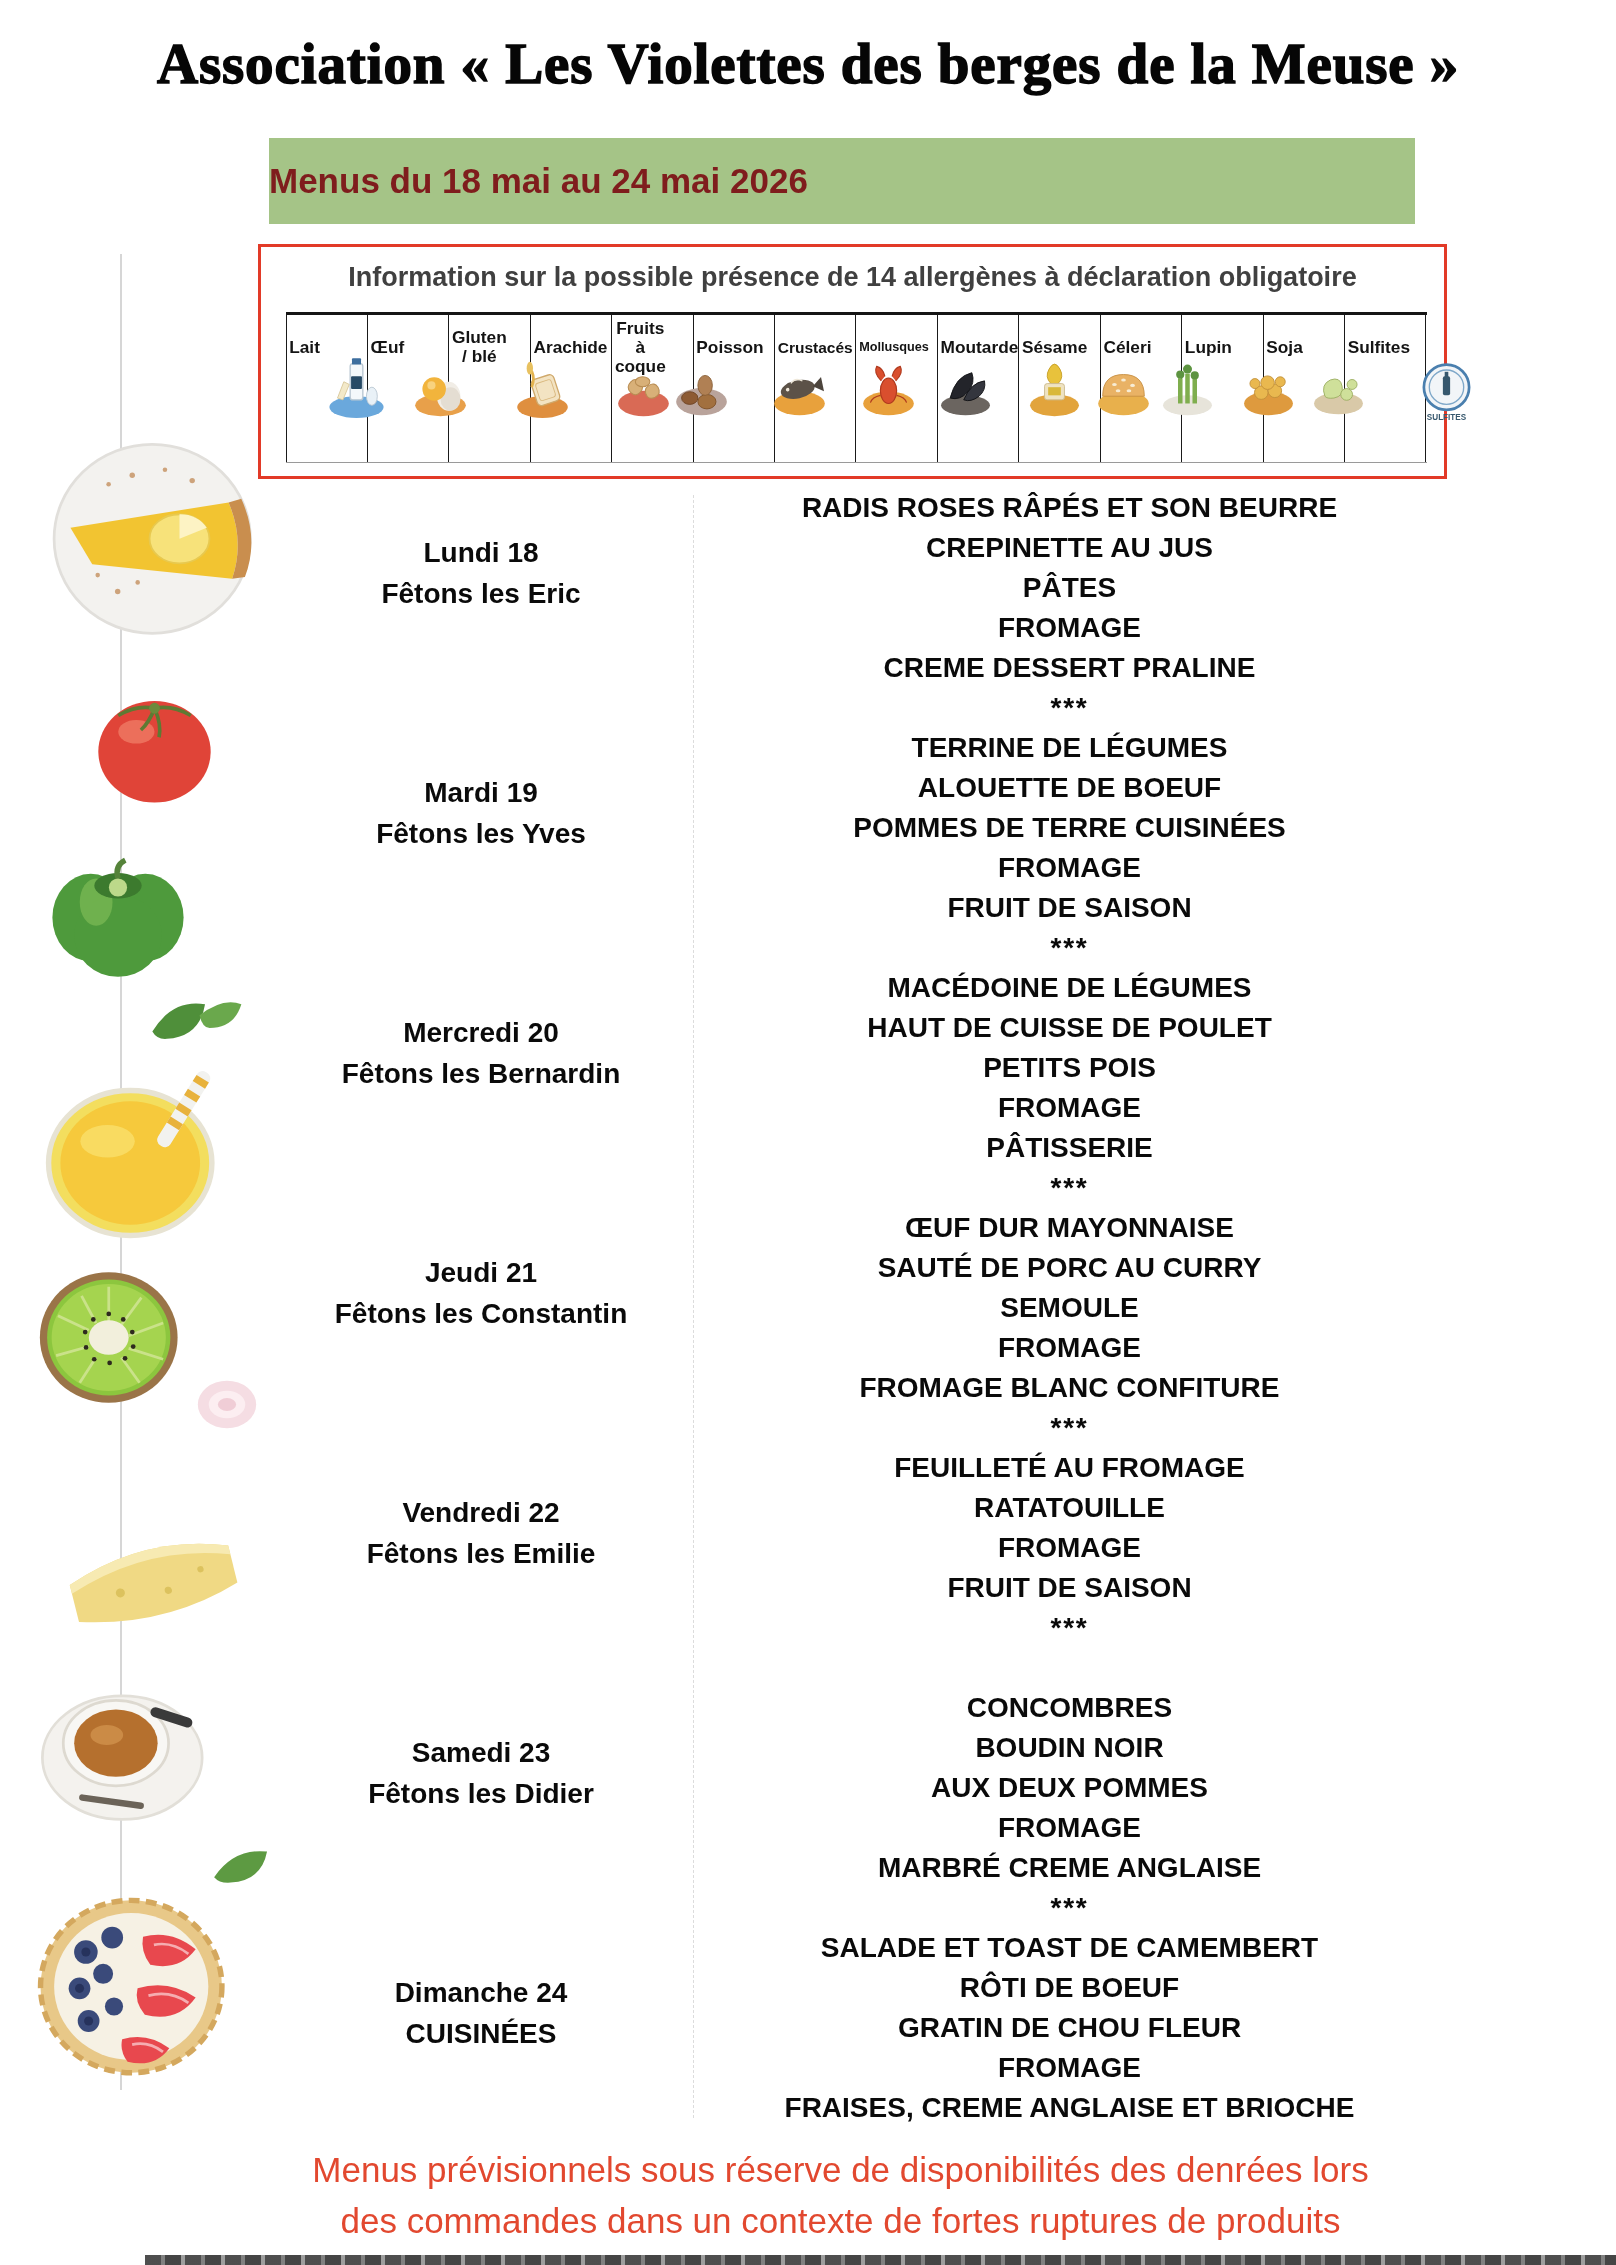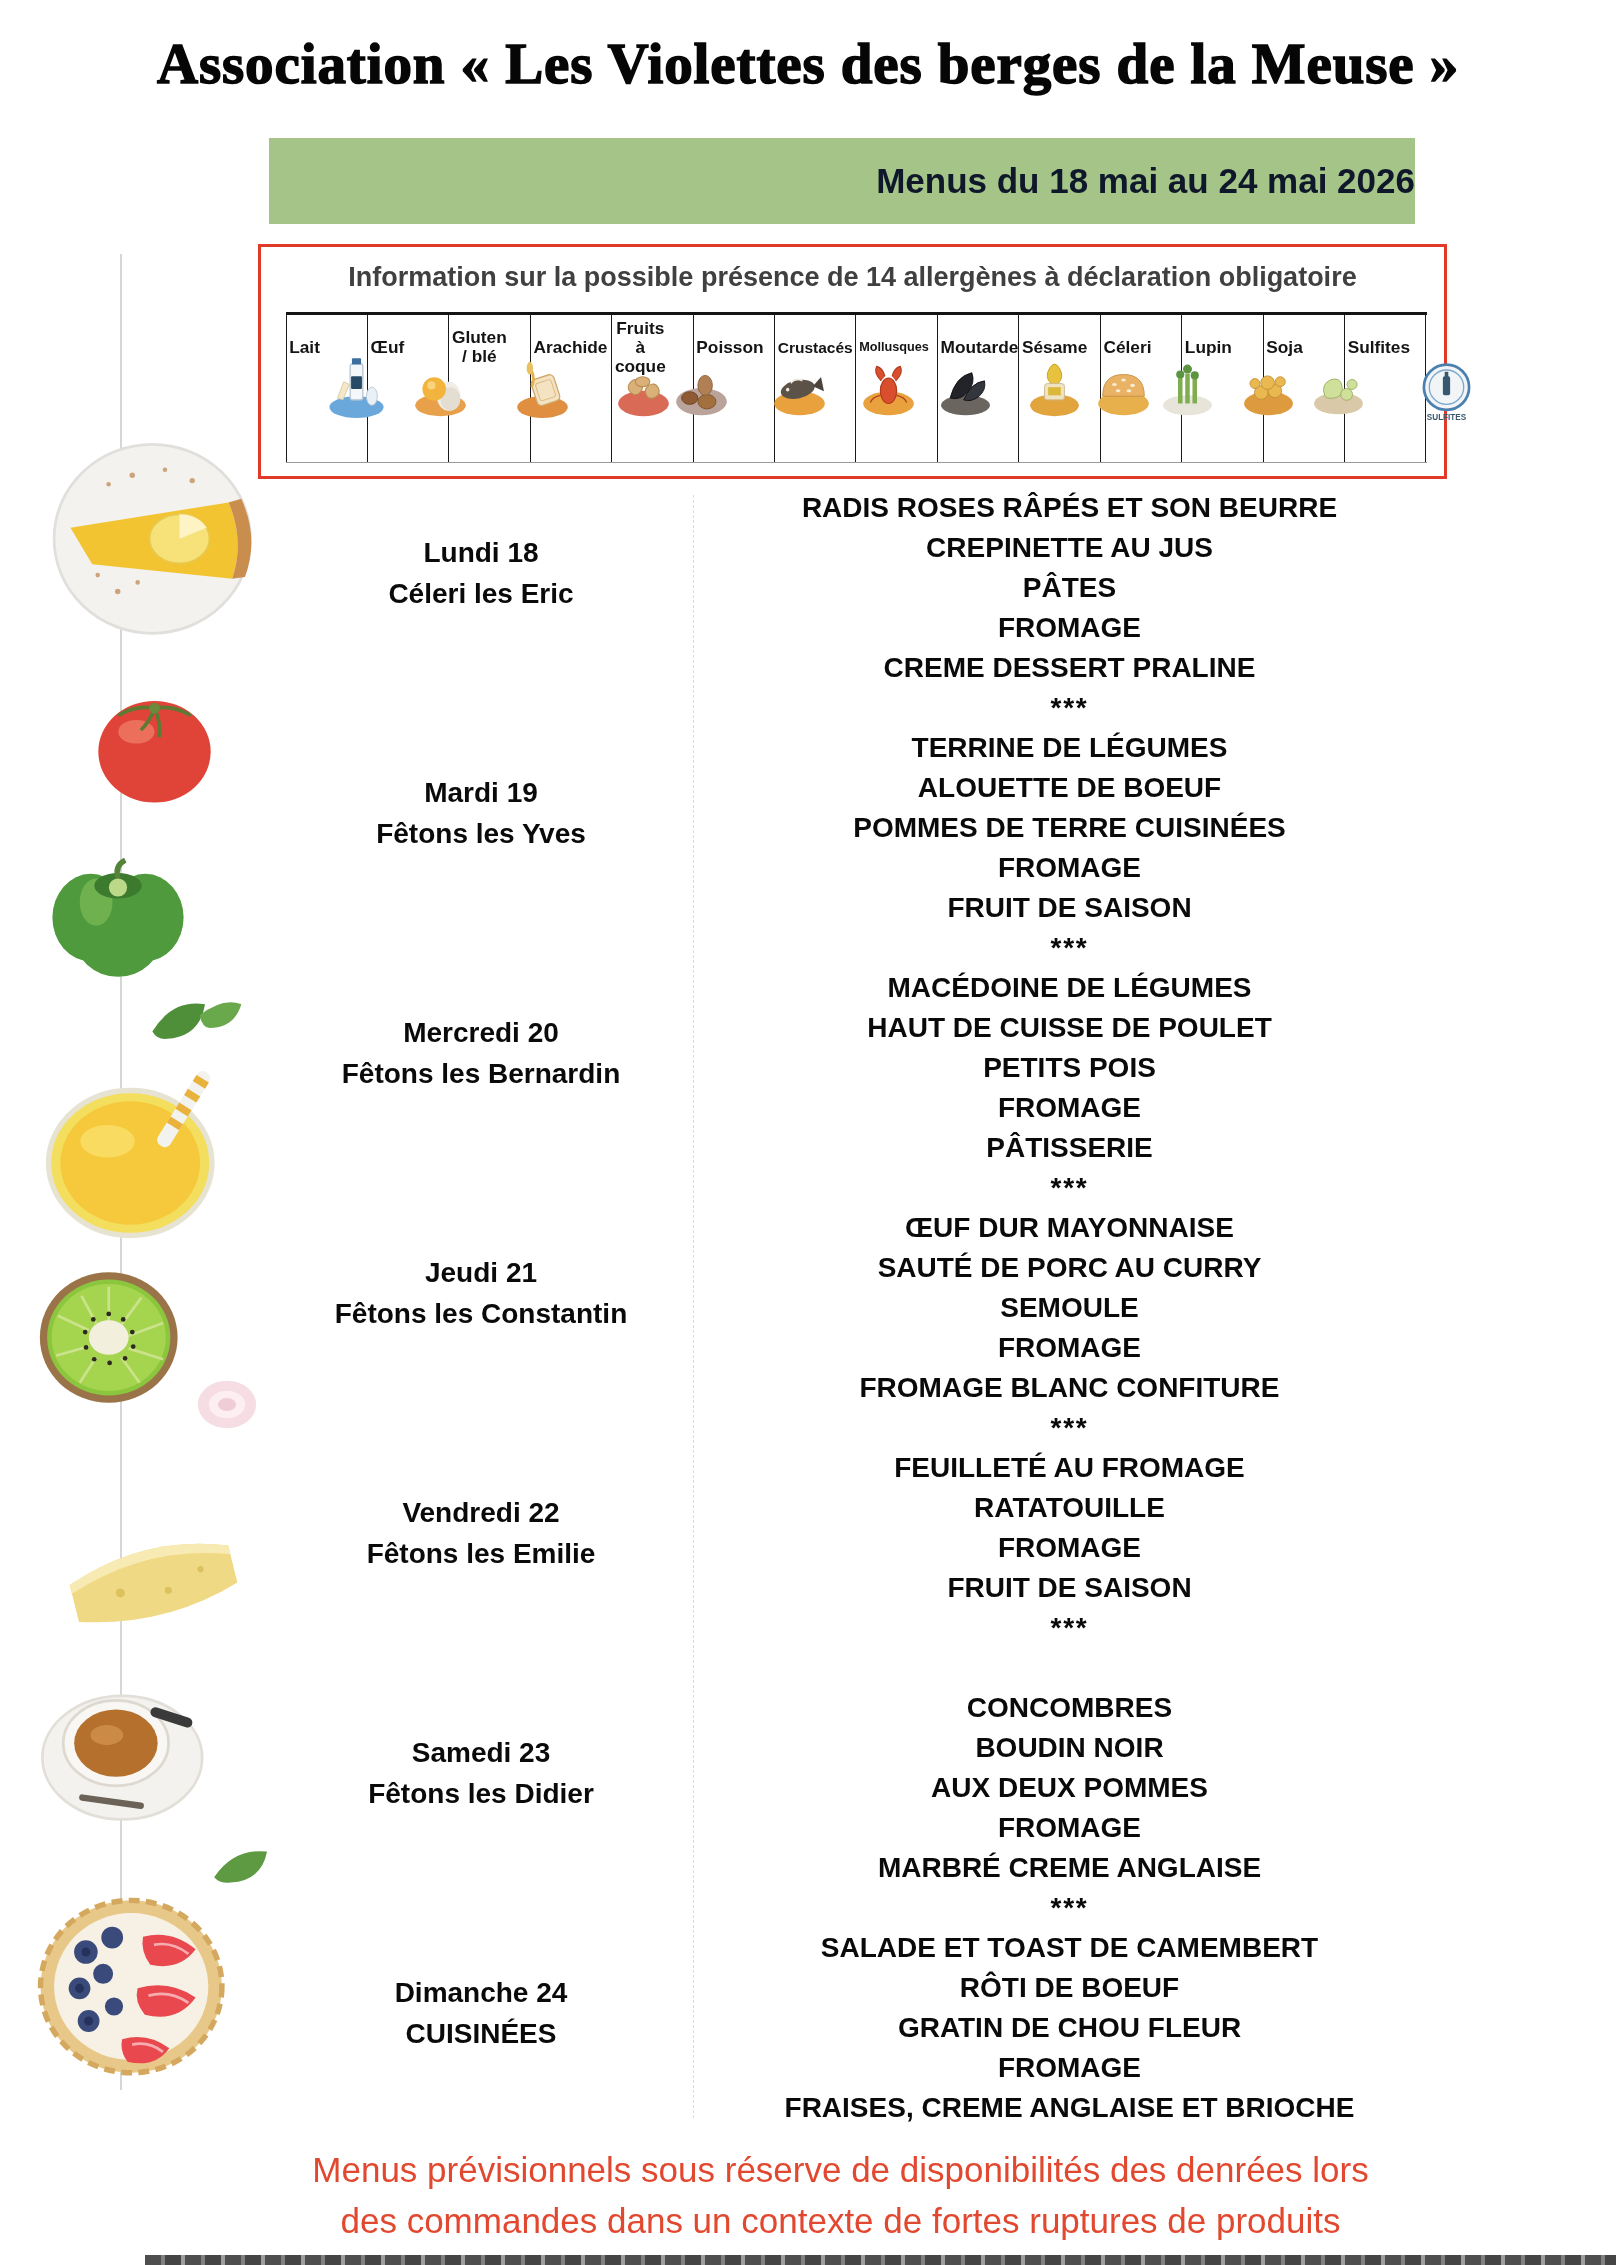--- a/index.html
+++ b/index.html
@@ -11,22 +11,22 @@
   .page-title {
     position: absolute; top: 31px; left: 0; width: 100%;
     text-align: center;
     font-family: "Liberation Serif", "DejaVu Serif", serif;
     font-weight: 900; font-size: 57px; letter-spacing: 0.9px; color: #060606;
     -webkit-text-stroke: 1.5px #060606;
   }
   .banner {
     position: absolute; left: 269px; top: 138px; width: 1146px; height: 86px;
     background: #a5c487;
-    display: flex; align-items: center; justify-content: flex-end;
-    font-size: 35px; font-weight: 700; color: #0f172a;
+    display: flex; align-items: center; justify-content: flex-start;
+    font-size: 35px; font-weight: 700; color: #7f1d1d;
   }
   .allergen-box {
     position: absolute; left: 258px; top: 244px; width: 1189px; height: 235px;
     border: 3.6px solid #e23a28; background: #fff;
   }
   .al-title {
     margin-top: 14.5px; text-align: center;
     font-weight: 700; font-size: 27px; color: #e23a28;
   }
   .al-table {
@@ -458,21 +458,21 @@
     </svg>
   </div>
 </div>
 
 <div class="col-divider"></div>
 
 <div class="menu-days">
   <div class="day-row">
     <div class="day-col">
       <div>Lundi 18</div>
-      <div>Céleri les Eric</div>
+      <div>Fêtons les Eric</div>
     </div>
     <div class="menu-col">
         <div class="menu-item">RADIS ROSES RÂPÉS ET SON BEURRE</div>
         <div class="menu-item">CREPINETTE AU JUS</div>
         <div class="menu-item">PÂTES</div>
         <div class="menu-item">FROMAGE</div>
         <div class="menu-item">CREME DESSERT PRALINE</div>
         <div class="menu-divider">***</div>
       </div>
   </div>

